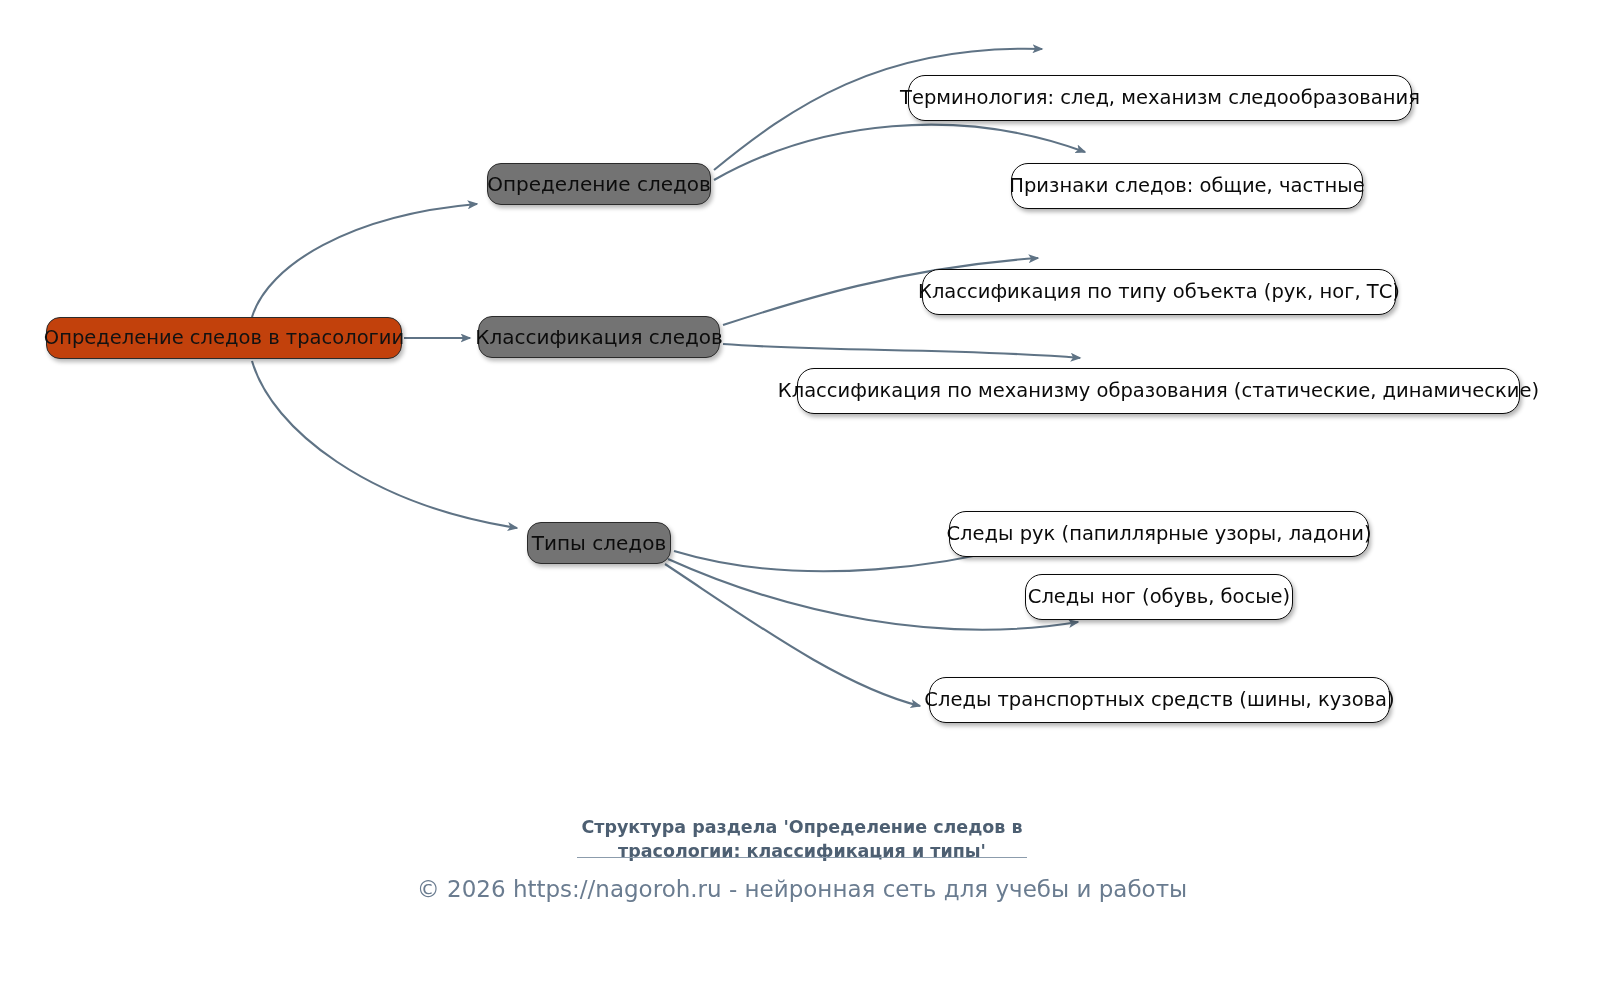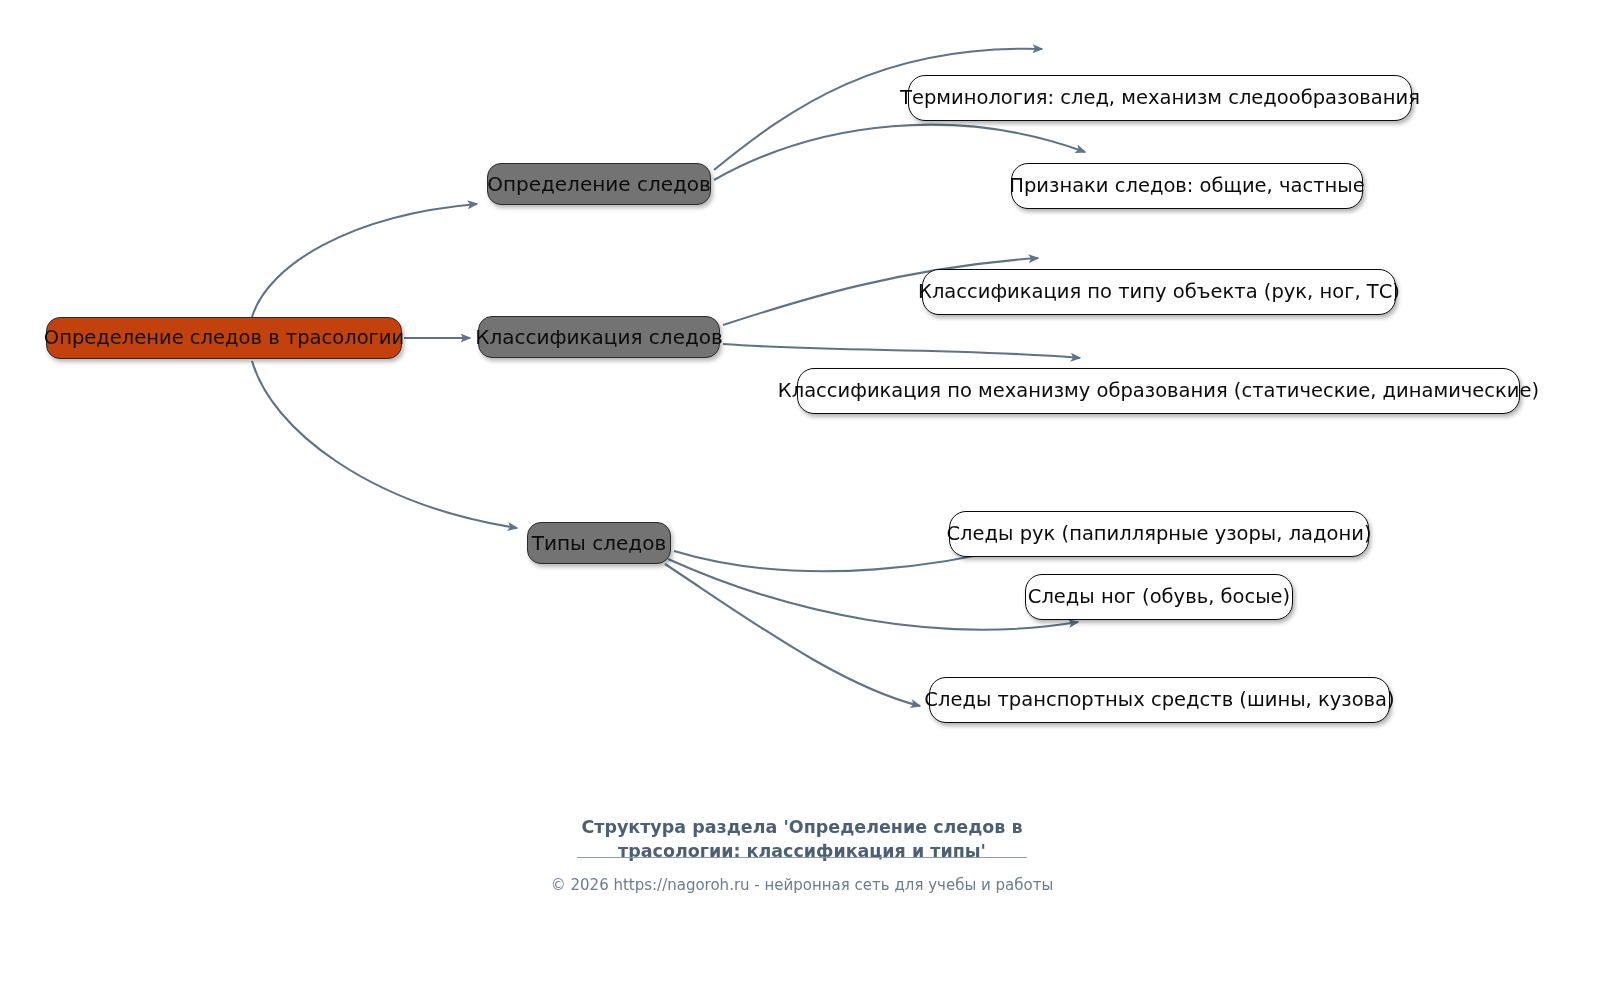--- a/index.html
+++ b/index.html
@@ -94,21 +94,21 @@
     position: absolute;
     left: 577px;
     top: 857px;
     width: 450px;
     height: 0;
     border-top: 1.5px solid #8c9cac;
   }
   .footer-copyright {
     top: 876px;
     color: #6a7c90;
-    font-size: 15px;
+    font-size: 23px;
   }
 </style>
 </head>
 <body>
 
 <div id="canvas">
 
   <svg class="edges" viewBox="0 0 1604 994" xmlns="http://www.w3.org/2000/svg">
     <defs>
       <marker id="arrowhead" markerWidth="11" markerHeight="9" refX="9.5" refY="4.5" orient="auto" markerUnits="userSpaceOnUse">

